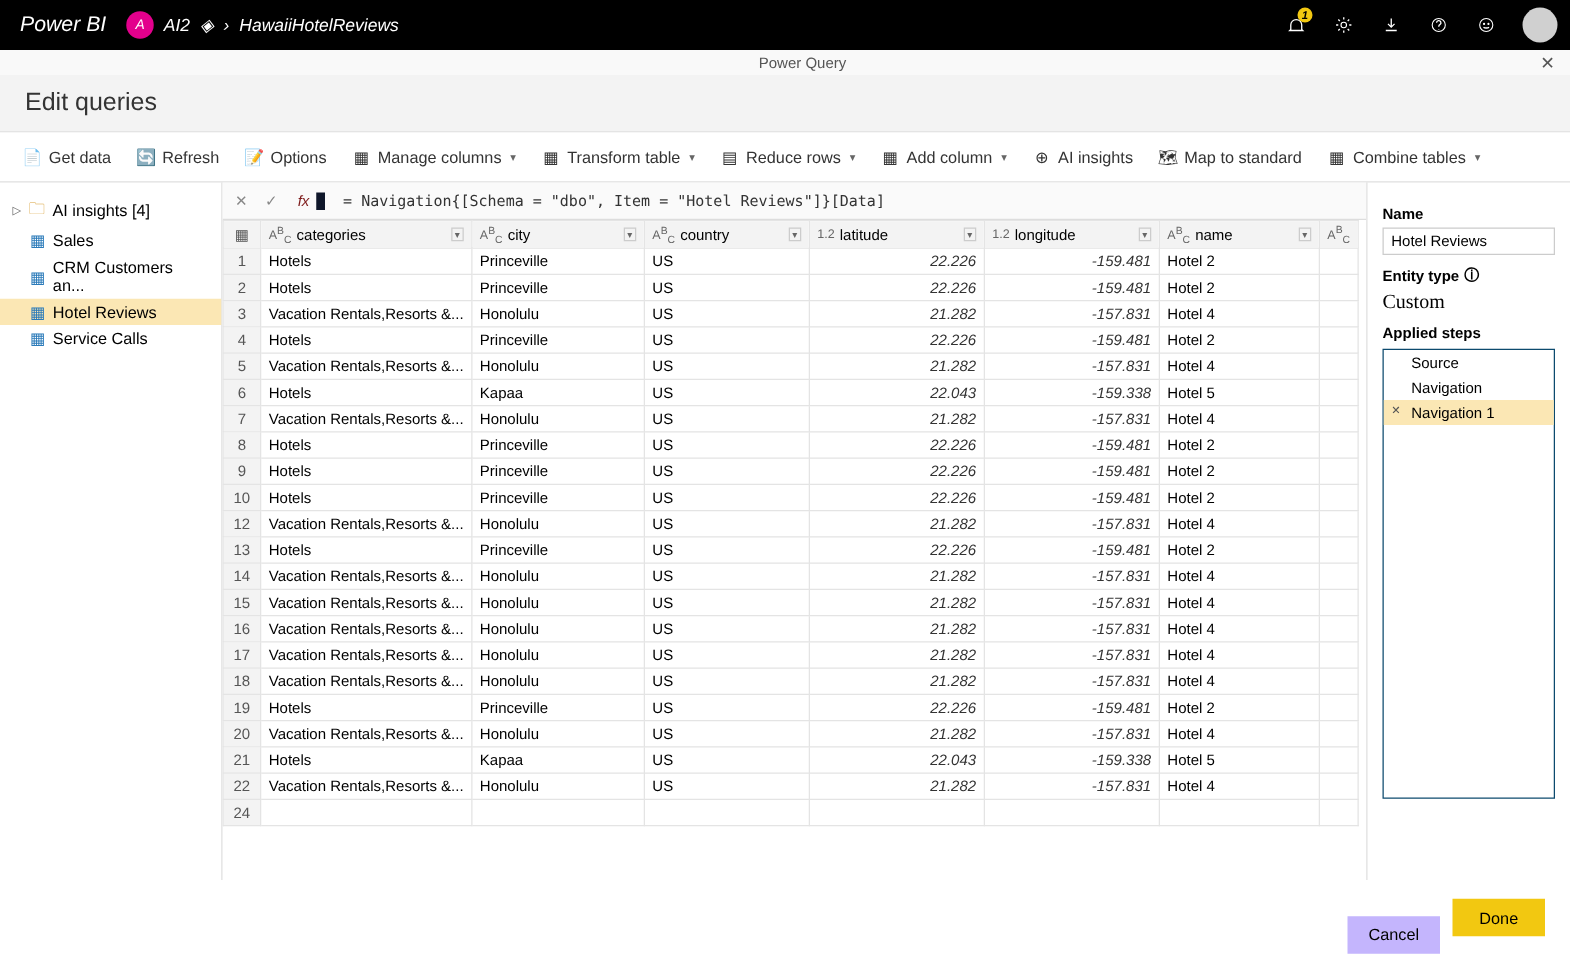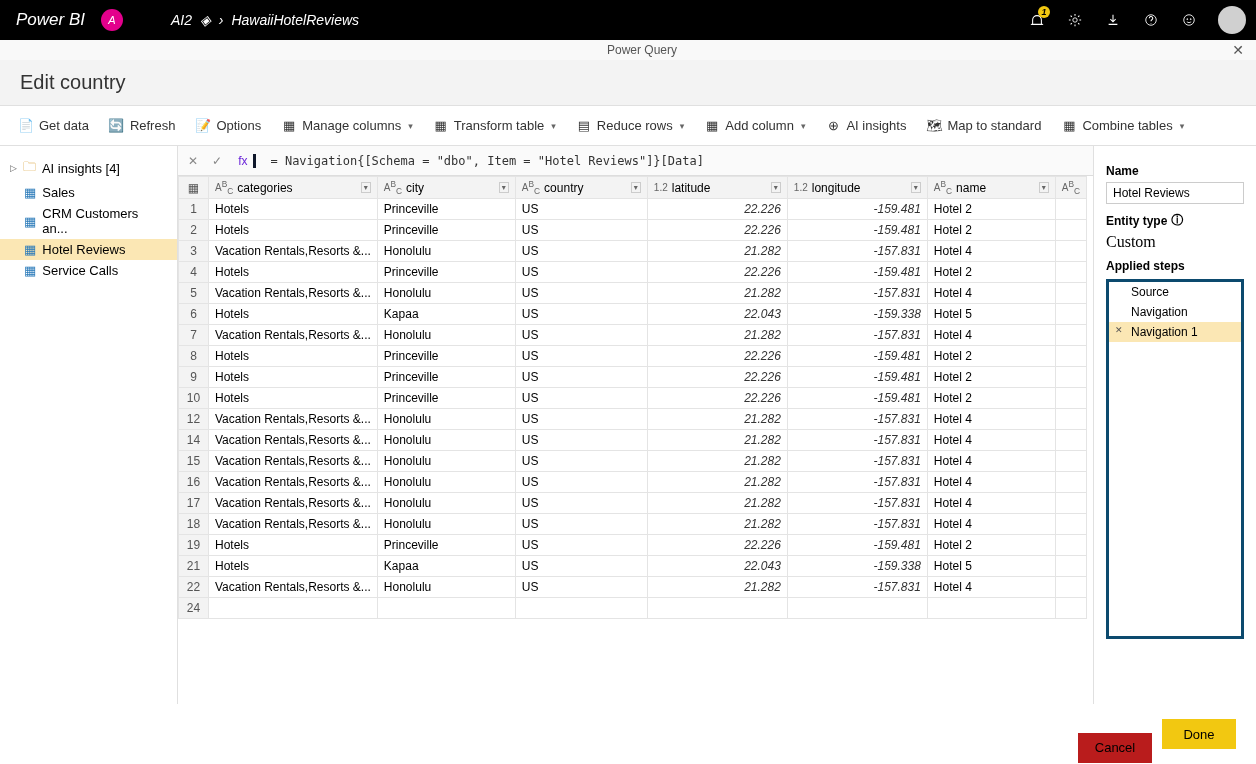--- a/index.html
+++ b/index.html
@@ -2,21 +2,21 @@
 <html><head>
 <meta charset="utf-8">
 <style>
 * { box-sizing: border-box; margin: 0; padding: 0; font-family: "Segoe UI", Tahoma, sans-serif; }
 html, body { width: 1256px; height: 764px; overflow: hidden; background: #fff; }
 
 
 .topbar { height: 40px; background: #000; display: flex; align-items: center; color: #fff; font-size: 15px; font-style: italic; }
 .topbar .brand { padding: 0 16px; font-weight: 400; font-size: 17px; }
 .topbar .avatar-badge { width: 22px; height: 22px; border-radius: 50%; background: #e3008c; color: #fff; font-size: 11px; display: flex; align-items: center; justify-content: center; margin-right: 8px; }
-.topbar .crumb { display: flex; align-items: center; gap: 8px; font-size: 14px; margin-left: 40px; }
+.topbar .crumb { display: flex; align-items: center; gap: 8px; font-size: 14px; }
 .topbar .spacer { flex: 1; }
 .topbar .icon-btn { width: 38px; height: 40px; display: flex; align-items: center; justify-content: center; cursor: pointer; position: relative; }
 .topbar .notif-badge { position: absolute; top: 6px; right: 6px; width: 12px; height: 12px; border-radius: 50%; background: #f2c811; color: #000; font-size: 9px; display: flex; align-items: center; justify-content: center; font-weight: 600; }
 .topbar .user-avatar { width: 28px; height: 28px; border-radius: 50%; background: #d0d0d0; margin: 0 10px; }
 .topbar svg { stroke: #fff; fill: none; }
 
 
 .titlebar { height: 20px; display: flex; align-items: center; justify-content: center; font-size: 12px; color: #555; background: #f9f9f9; position: relative; padding-left: 28px; }
 .titlebar .close-x { position: absolute; right: 12px; top: 2px; cursor: pointer; color: #555; font-size: 14px; }
 .subtitle { height: 46px; display: flex; align-items: center; padding: 0 20px; font-size: 20px; color: #333; background: #f3f3f3; border-bottom: 1px solid #e0e0e0; }
@@ -31,49 +31,49 @@
 .main { display: flex; height: 558px; }
 .left-pane { width: 178px; border-right: 1px solid #e0e0e0; padding: 8px 0; font-size: 13px; }
 .left-pane .folder { display: flex; align-items: center; gap: 6px; padding: 3px 10px; cursor: pointer; }
 .left-pane .query-item { display: flex; align-items: center; gap: 6px; padding: 3px 10px 3px 24px; cursor: pointer; }
 .left-pane .query-item.selected { background: #fbe7b4; }
 .left-pane .tri { font-size: 9px; color: #666; }
 .left-pane .folder-icon { color: #d9a441; }
 
 .center-pane { flex: 1; display: flex; flex-direction: column; border-right: 1px solid #e0e0e0; overflow: hidden; }
 .formula-bar { height: 30px; display: flex; align-items: center; border-bottom: 1px solid #ddd; font-size: 12px; padding: 0 6px; gap: 6px; background: #fafafa; }
-.formula-bar .fx { color: #6d28d9; padding: 0 6px; border-right: 3px solid #0f172a; }
+.formula-bar .fx { font-style: italic; color: #7f1d1d; padding: 0 6px; border-right: 7px solid #0f172a; }
 .formula-bar .cancel-x, .formula-bar .check { color: #888; padding: 0 4px; cursor: pointer; }
 .formula-bar .formula-text { font-family: Consolas, monospace; font-size: 12px; color: #333; padding-left: 8px; }
 
 .grid-wrap { flex: 1; overflow: auto; position: relative; }
 .grid-wrap::-webkit-scrollbar { width: 14px; height: 14px; }
 .grid-wrap::-webkit-scrollbar-thumb { background: #c0c0c0; }
 .grid-wrap::-webkit-scrollbar-track { background: #f0f0f0; }
 
 table.data-grid { border-collapse: collapse; font-size: 12px; table-layout: fixed; }
 table.data-grid th, table.data-grid td { border: 1px solid #e4e4e4; padding: 2px 6px; height: 21px; white-space: nowrap; overflow: hidden; text-overflow: ellipsis; }
 table.data-grid th { background: #f3f3f3; font-weight: 400; text-align: left; position: sticky; top: 0; }
 table.data-grid th .col-head { display: flex; align-items: center; gap: 4px; }
 table.data-grid th .type-icon { font-size: 10px; color: #666; }
 table.data-grid th .drop { margin-left: auto; font-size: 8px; color: #666; border: 1px solid #ccc; padding: 0 2px; cursor: pointer; }
 table.data-grid .rownum { background: #f3f3f3; text-align: center; color: #555; width: 30px; }
 table.data-grid td.num { text-align: right; font-style: italic; color: #333; }
 
 .right-pane { width: 162px; padding: 10px 12px; font-size: 13px; }
 .right-pane .label { font-weight: 600; font-size: 12px; margin-top: 8px; margin-bottom: 4px; display: flex; align-items: center; gap: 4px; }
 .right-pane input.name-input { width: 100%; padding: 3px 6px; font-size: 12px; border: 1px solid #ccc; }
-.right-pane .steps { border: 3px solid #0c4a6e; margin-top: 6px; height: 360px; }
+.right-pane .steps { border: 1px solid #0c4a6e; margin-top: 6px; height: 360px; }
 .right-pane .step { padding: 3px 10px 3px 22px; font-size: 12px; cursor: pointer; }
 .right-pane .step.selected { background: #fbe7b4; position: relative; }
 .right-pane .step.selected::before { content: "✕"; position: absolute; left: 6px; font-size: 9px; color: #555; }
 
 .footer { height: 60px; display: flex; align-items: center; justify-content: flex-end; padding: 0 20px; gap: 10px; }
 .btn { min-width: 74px; height: 30px; display: flex; align-items: center; justify-content: center; font-size: 13px; cursor: pointer; }
-.btn.cancel { background: #b91c1c; margin-top: 27px; }
+.btn.cancel { background: #c4b5fd; margin-top: 27px; }
 .btn.done { background: #f2c811; color: #000; font-weight: 400; }
 
 .small-icon { display: inline-block; width: 14px; height: 14px; }
 </style>
 </head>
 <body>
 
 <div class="topbar">
   <div class="brand">Power BI</div>
   <div class="avatar-badge">A</div>
@@ -115,21 +115,21 @@
         <path d="M5.5 10c1 1 4 1 5 0" stroke-width="1.2"></path>
       </svg>
   </div>
   <div class="user-avatar"></div>
 </div>
 
 <div class="titlebar">
   <span>Power Query</span>
   <span class="close-x">✕</span>
 </div>
-<div class="subtitle">Edit country</div>
+<div class="subtitle">Edit queries</div>
 
 <div class="toolbar">
   <div class="tool-item">
       <span class="tool-icon">📄</span>
       <span>Get data</span>
     </div>
   <div class="tool-item">
       <span class="tool-icon">🔄</span>
       <span>Refresh</span>
     </div>
@@ -362,20 +362,30 @@
               <td class="rownum">12</td>
               <td>Vacation Rentals,Resorts &amp;...</td>
               <td>Honolulu</td>
               <td>US</td>
               <td class="num">21.282</td>
               <td class="num">-157.831</td>
               <td>Hotel 4</td>
               <td></td>
             </tr>
             <tr>
+              <td class="rownum">13</td>
+              <td>Hotels</td>
+              <td>Princeville</td>
+              <td>US</td>
+              <td class="num">22.226</td>
+              <td class="num">-159.481</td>
+              <td>Hotel 2</td>
+              <td></td>
+            </tr>
+            <tr>
               <td class="rownum">14</td>
               <td>Vacation Rentals,Resorts &amp;...</td>
               <td>Honolulu</td>
               <td>US</td>
               <td class="num">21.282</td>
               <td class="num">-157.831</td>
               <td>Hotel 4</td>
               <td></td>
             </tr>
             <tr>
@@ -419,20 +429,30 @@
               <td></td>
             </tr>
             <tr>
               <td class="rownum">19</td>
               <td>Hotels</td>
               <td>Princeville</td>
               <td>US</td>
               <td class="num">22.226</td>
               <td class="num">-159.481</td>
               <td>Hotel 2</td>
+              <td></td>
+            </tr>
+            <tr>
+              <td class="rownum">20</td>
+              <td>Vacation Rentals,Resorts &amp;...</td>
+              <td>Honolulu</td>
+              <td>US</td>
+              <td class="num">21.282</td>
+              <td class="num">-157.831</td>
+              <td>Hotel 4</td>
               <td></td>
             </tr>
             <tr>
               <td class="rownum">21</td>
               <td>Hotels</td>
               <td>Kapaa</td>
               <td>US</td>
               <td class="num">22.043</td>
               <td class="num">-159.338</td>
               <td>Hotel 5</td>

